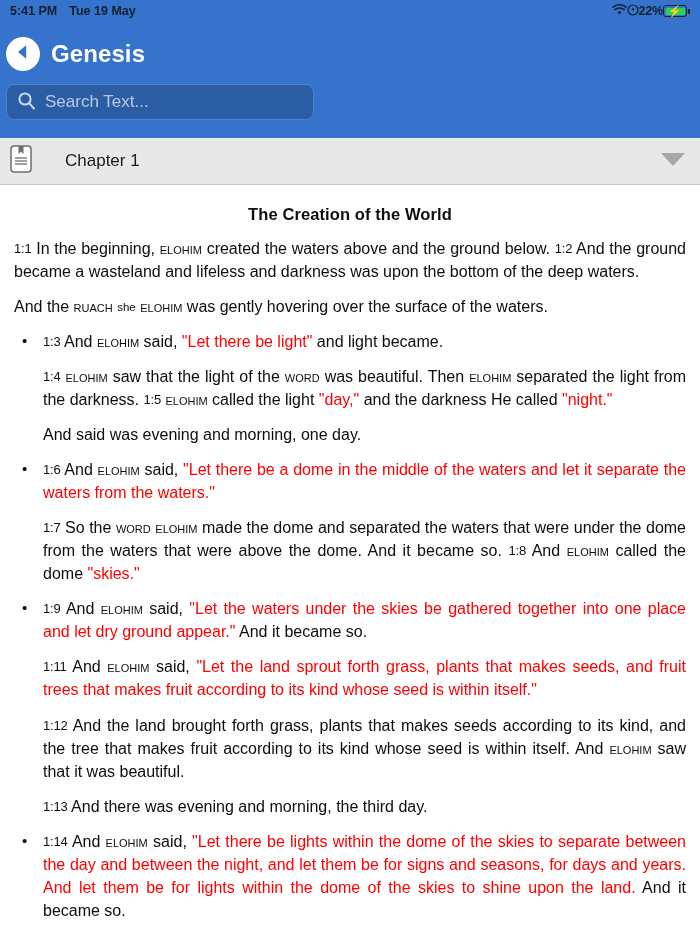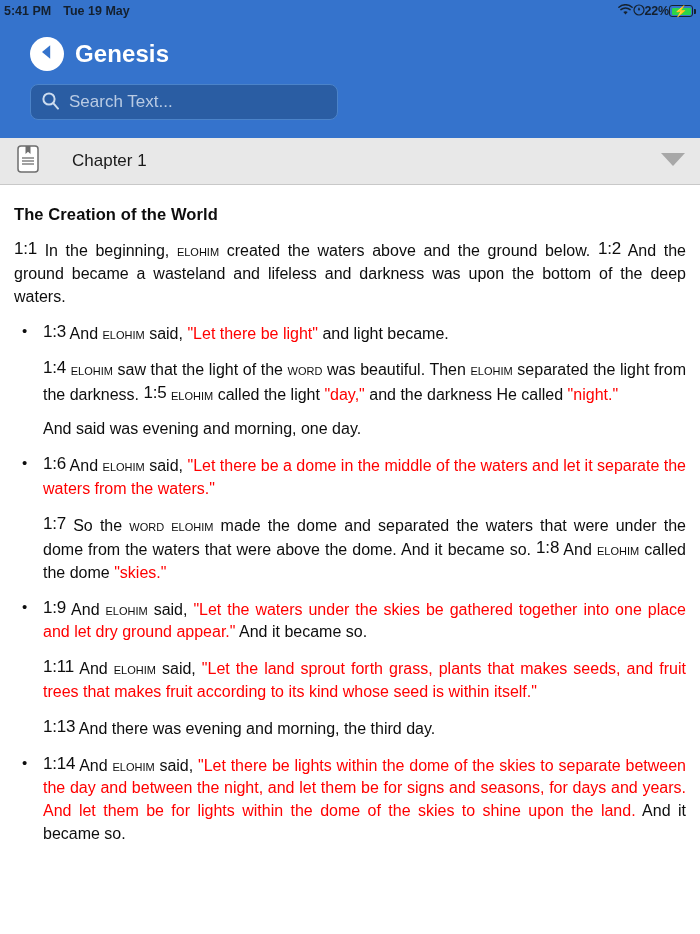--- a/index.html
+++ b/index.html
@@ -10,21 +10,21 @@
     background: #ffffff;
     font-family: "Liberation Sans", sans-serif;
   }
 
   
   .status-bar {
     height: 22px;
     background: #3573CC;
     display: flex;
     align-items: center;
-    padding: 0 4px;
+    padding: 0 10px;
     color: #14202e;
     font-size: 12.5px;
     font-weight: 600;
   }
   .status-left { display: flex; align-items: center; gap: 12px; }
   .status-right {
     margin-left: auto;
     display: flex;
     align-items: center;
   }
@@ -58,21 +58,21 @@
   .batt-cap {
     width: 2px; height: 5px;
     background: #16222f;
     border-radius: 0 1px 1px 0;
     margin-left: 1px;
   }
 
   
   .nav-header {
     background: #3573CC;
-    padding: 8px 14px 14px 30px;
+    padding: 8px 14px 14px 6px;
     height: 116px;
   }
   .nav-title-row {
     display: flex;
     align-items: center;
     gap: 11px;
     height: 48px;
   }
   .back-button {
     width: 34px; height: 34px;
@@ -113,40 +113,41 @@
   }
   .search-input::placeholder { color: #b9cbe4; opacity: 1; }
 
   
   .chapter-bar {
     height: 47px;
     background: #e8e8e8;
     border-bottom: 1px solid #c8c8c8;
     display: flex;
     align-items: center;
-    padding: 0 12px 0 17px;
+    padding: 0 12px 0 10px;
   }
   .chapter-icon { flex: none; display: block; }
   .chapter-label {
     margin-left: 33px;
     font-size: 17px;
     color: #1a1a1a;
   }
   .chapter-caret { margin-left: auto; display: block; }
 
   
   .scripture {
     padding: 14px 14px 0 14px;
     color: #0d0d0d;
   }
   .section-heading {
     font-size: 16.5px;
     font-weight: 700;
     margin: 6px 0 13px 0;
     letter-spacing: 0.1px;
+    text-align: center;
   }
   .para {
     font-size: 16px;
     line-height: 1.44;
     text-align: justify;
     margin: 0 0 12px 0;
   }
   .para.indent { margin-left: 29px; }
   .bullet-item {
     position: relative;
@@ -159,21 +160,21 @@
   .bullet-item::before {
     content: "\2022";
     position: absolute;
     left: 8px;
     top: 0;
     font-size: 15px;
     line-height: 1.44;
     color: #0d0d0d;
   }
   .vn {
-    font-size: 17px;
+    font-size: 13px;
     vertical-align: 1.5px;
     letter-spacing: -0.2px;
   }
   .sc {
     font-variant: small-caps;
     text-transform: lowercase;
   }
   .sc::first-letter { text-transform: uppercase; }
   .supsm {
     font-size: 11.5px;
@@ -253,35 +254,37 @@
     </svg>
   </span>
 </div>
 
 <div class="scripture">
 
   <div class="section-heading">The Creation of the World</div>
 
   <p class="para"><span class="vn">1:1</span> In the beginning, <span class="sc">Elohim</span> created the waters above and the ground below. <span class="vn">1:2</span> And the ground became a wasteland and lifeless and darkness was upon the bottom of the deep waters.</p>
 
+  <p class="para">And the <span class="sc">Ruach</span> <span class="supsm">she</span> <span class="sc">Elohim</span> was gently hovering over the surface of the waters.</p>
 
   <div class="bullet-item"><span class="vn">1:3</span> And <span class="sc">Elohim</span> said, <span class="red">"Let there be light"</span> and light became.</div>
 
   <p class="para indent"><span class="vn">1:4</span> <span class="sc">Elohim</span> saw that the light of the <span class="sc">Word</span> was beautiful. Then <span class="sc">Elohim</span> separated the light from the darkness. <span class="vn">1:5</span> <span class="sc">Elohim</span> called the light <span class="red">"day,"</span> and the darkness He called <span class="red">"night."</span></p>
 
   <p class="para indent">And said was evening and morning, one day.</p>
 
   <div class="bullet-item"><span class="vn">1:6</span> And <span class="sc">Elohim</span> said, <span class="red">"Let there be a dome in the middle of the waters and let it separate the waters from the waters."</span></div>
 
   <p class="para indent"><span class="vn">1:7</span> So the <span class="sc">Word</span> <span class="sc">Elohim</span> made the dome and separated the waters that were under the dome from the waters that were above the dome. And it became so. <span class="vn">1:8</span> And <span class="sc">Elohim</span> called the dome <span class="red">"skies."</span></p>
 
 
   <div class="bullet-item"><span class="vn">1:9</span> And <span class="sc">Elohim</span> said, <span class="red">"Let the waters under the skies be gathered together into one place and let dry ground appear."</span> And it became so.</div>
 
 
   <p class="para indent"><span class="vn">1:11</span> And <span class="sc">Elohim</span> said, <span class="red">"Let the land sprout forth grass, plants that makes seeds, and fruit trees that makes fruit according to its kind whose seed is within itself."</span></p>
 
+  <p class="para indent"><span class="vn">1:12</span> And the land brought forth grass, plants that makes seeds according to its kind, and the tree that makes fruit according to its kind whose seed is within itself. And <span class="sc">Elohim</span> saw that it was beautiful.</p>
 
   <p class="para indent"><span class="vn">1:13</span> And there was evening and morning, the third day.</p>
 
   <div class="bullet-item"><span class="vn">1:14</span> And <span class="sc">Elohim</span> said, <span class="red">"Let there be lights within the dome of the skies to separate between the day and between the night, and let them be for signs and seasons, for days and years.  And let them be for lights within the dome of the skies to shine upon the land.</span> And it became so.</div>
 
 </div>
 
 </body></html>

